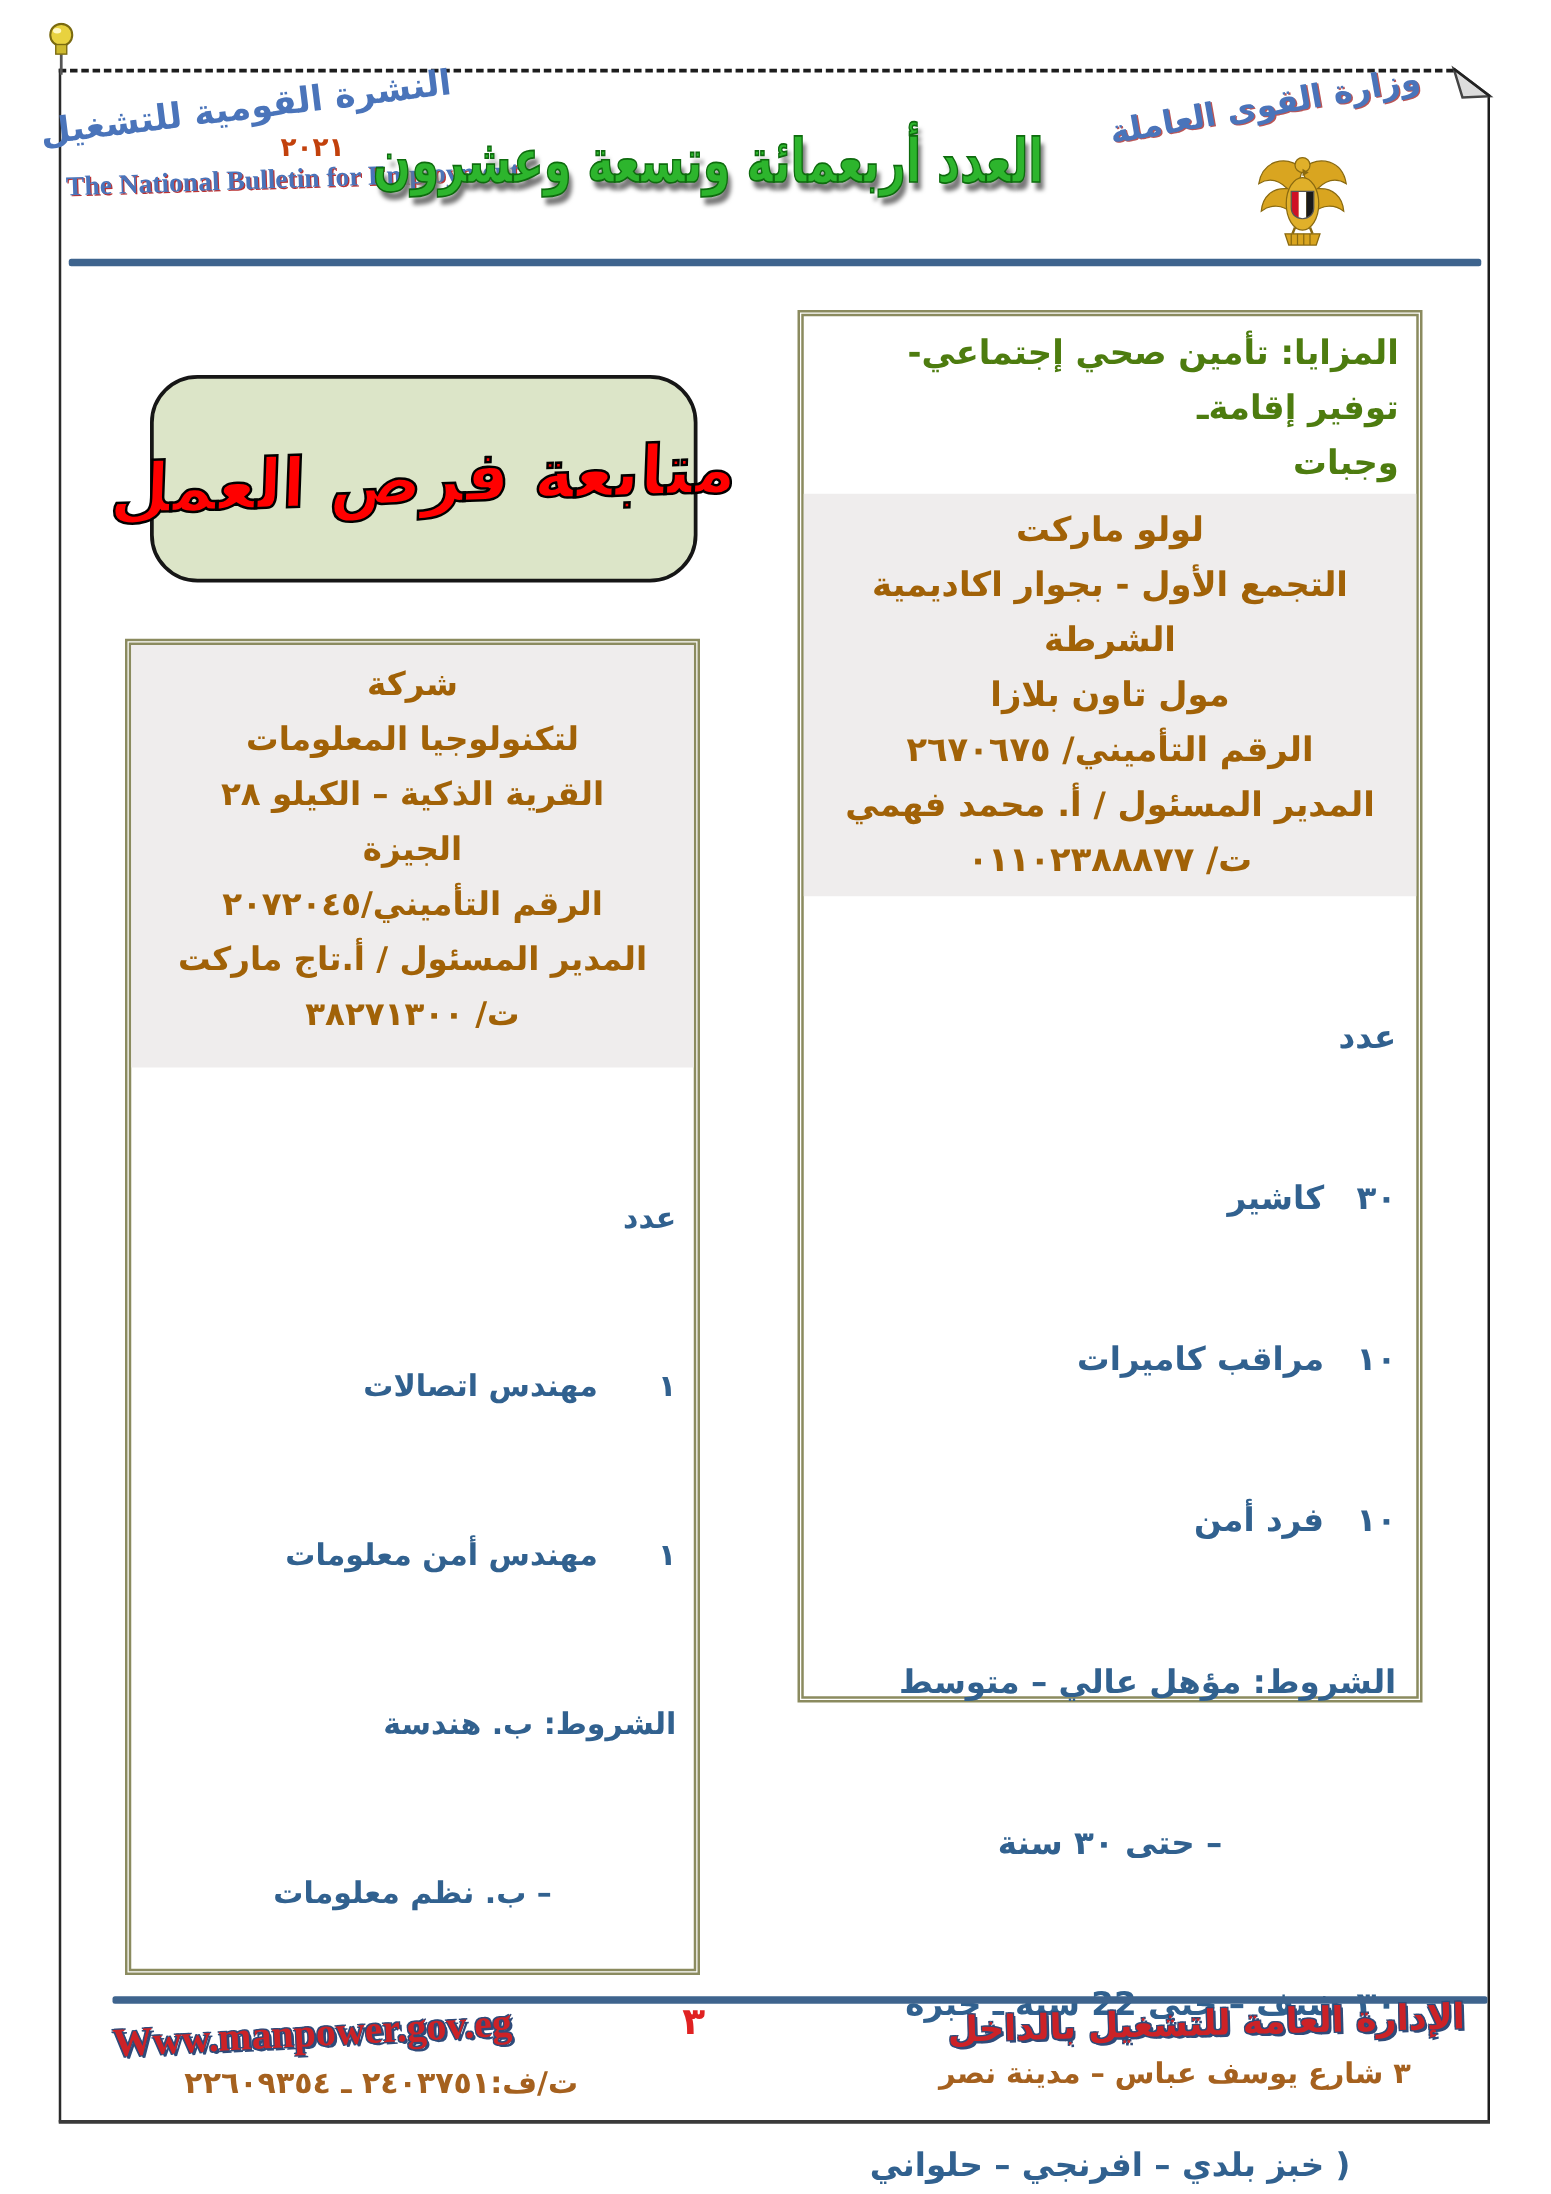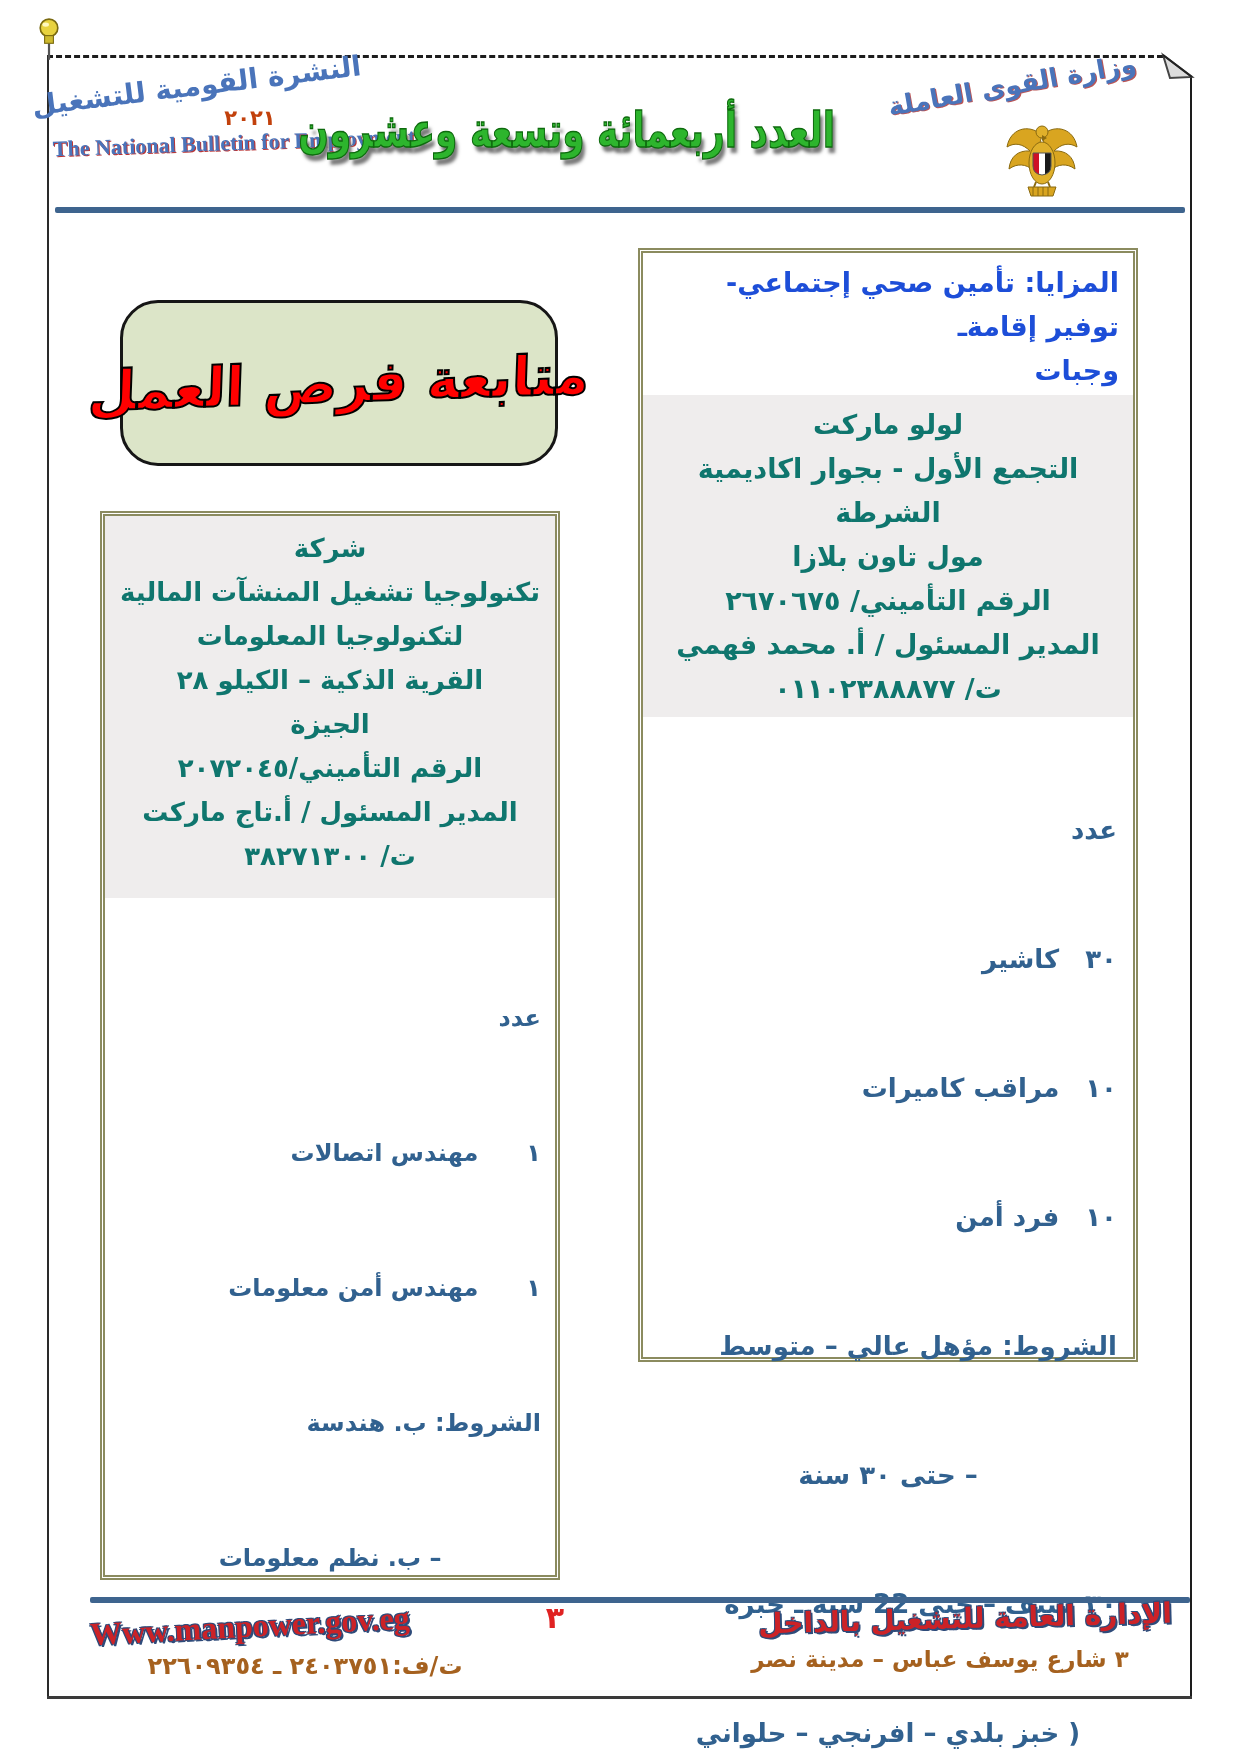--- a/index.html
+++ b/index.html
@@ -31,22 +31,22 @@
   .h-rule{position:absolute;left:55px;top:207px;width:1130px;height:6px;background:#3e648e;border-radius:2px;}
   
   .banner{position:absolute;left:120px;top:300px;width:432px;height:160px;background:#dce5c8;
           border:3px solid #161616;border-radius:38px;display:flex;align-items:center;justify-content:center;}
   .banner-text{direction:rtl;font-size:55px;font-weight:bold;color:#ff0000;white-space:nowrap;
           -webkit-text-stroke:2px #000;transform:rotate(-2deg) skewX(-4deg);}
   
   .jobbox{position:absolute;background:#fff;border:5px double #8b8b5f;box-sizing:border-box;direction:rtl;}
   #box-right{left:638px;top:248px;width:500px;height:1114px;}
   #box-left{left:100px;top:511px;width:460px;height:1069px;}
-  .benefits{padding:8px 14px 2px;color:#1d4ed8;font-size:27px;font-weight:bold;line-height:44px;text-align:right;}
-  .graysec{background:#efeded;text-align:center;color:#0f766e;font-weight:bold;}
+  .benefits{padding:8px 14px 2px;color:#4d7c0f;font-size:27px;font-weight:bold;line-height:44px;text-align:right;}
+  .graysec{background:#efeded;text-align:center;color:#a16207;font-weight:bold;}
   #box-right .graysec{padding:8px 8px 6px;font-size:27px;line-height:44px;}
   #box-left  .graysec{padding:10px 8px 20px;font-size:26px;line-height:44px;}
   .details{color:#31618f;font-weight:bold;white-space:pre-wrap;}
   #box-right .details{padding:6px 16px;font-size:26px;line-height:43px;}
   #box-left  .details{padding:8px 14px;font-size:24px;line-height:45px;}
   .line{width:100%;}
   .r{text-align:right;} .c{text-align:center;}
   
   .f-rule{position:absolute;left:90px;top:1597px;width:1100px;height:6px;background:#3e648e;border-radius:2px;}
   .f-dept{position:absolute;left:740px;top:1602px;width:450px;text-align:center;white-space:nowrap;direction:rtl;
@@ -149,21 +149,20 @@
       
       
       
       
     </div>
   </div>
 
   <div id="box-left" class="jobbox">
     <div class="graysec">
       <div class="line c">شركة</div>
-      <div class="line c">تكنولوجيا تشغيل المنشآت المالية</div>
       <div class="line c">لتكنولوجيا المعلومات</div>
       <div class="line c">القرية الذكية – الكيلو ٢٨</div>
       <div class="line c">الجيزة</div>
       <div class="line c">الرقم التأميني/٢٠٧٢٠٤٥</div>
       <div class="line c">المدير المسئول / أ.تاج ماركت</div>
       <div class="line c">ت/ ٣٨٢٧١٣٠٠</div>
     </div>
     <div class="details">
       <div class="line r">عدد</div>
       <div class="line r">١  مهندس اتصالات</div>

